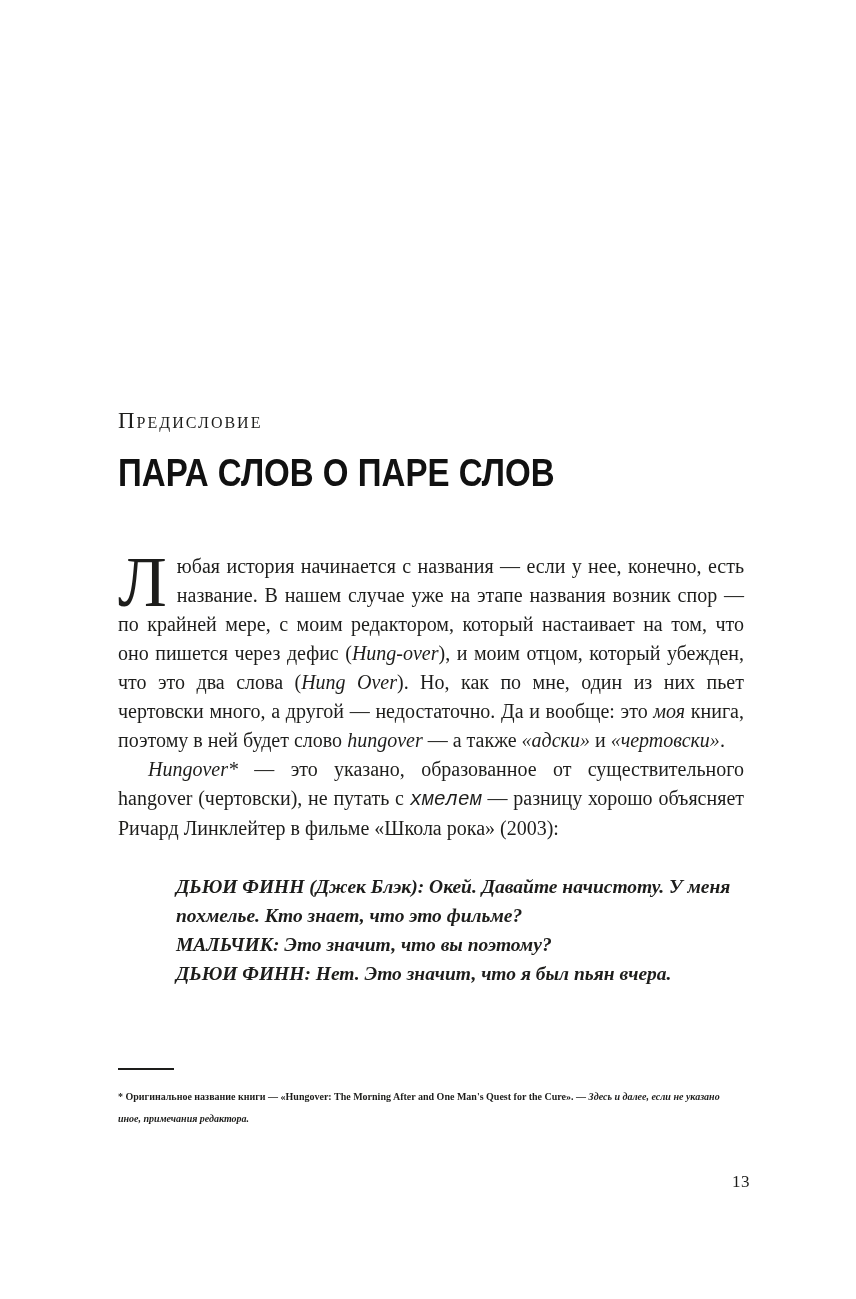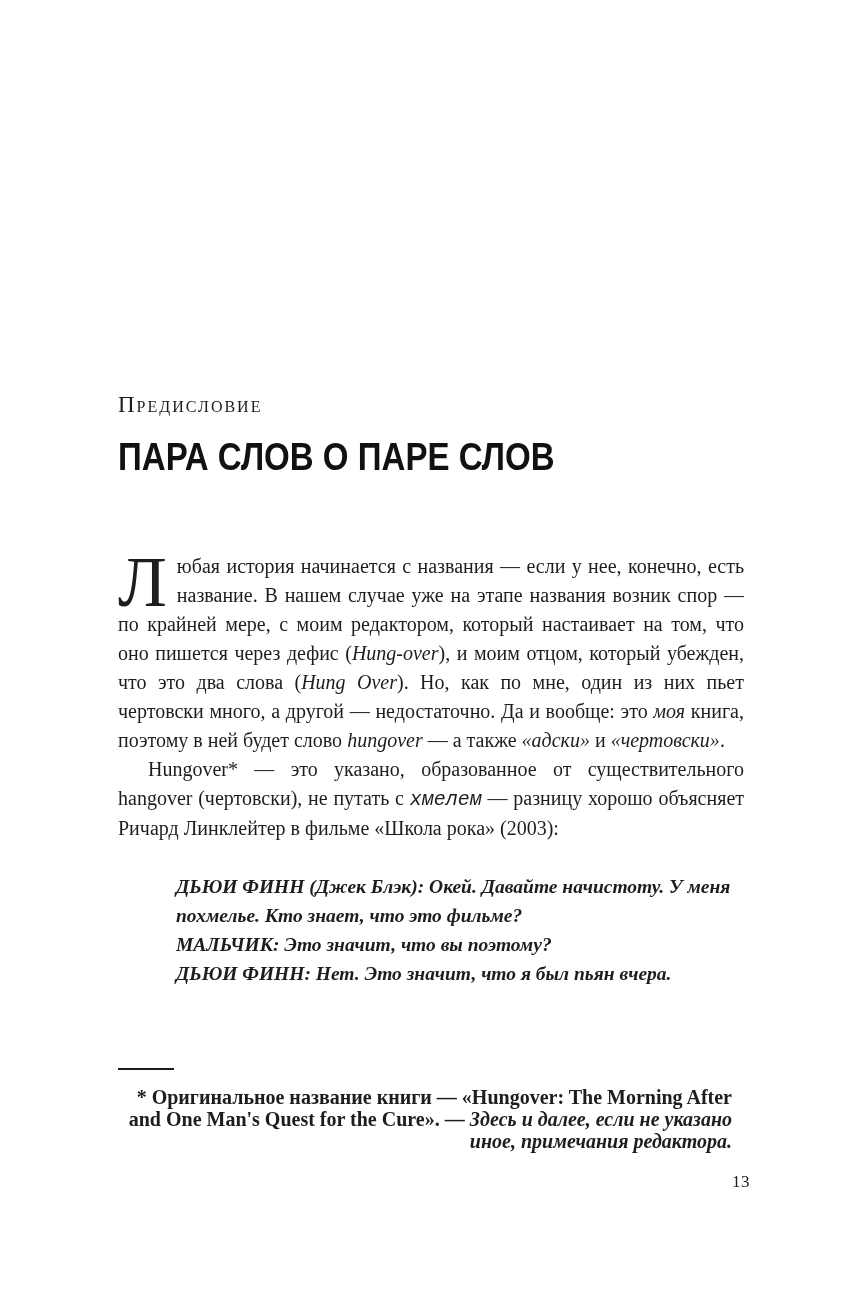--- a/index.html
+++ b/index.html
@@ -9,21 +9,21 @@
     height: 1299px;
     background: #ffffff;
     margin: 0 auto;
     font-family: "Liberation Serif", "DejaVu Serif", serif;
     color: #1d1d1b;
     overflow: hidden;
   }
   .header-block {
     position: absolute;
     left: 118px;
-    top: 392px;
+    top: 408px;
     width: 626px;
   }
   .kicker {
     font-size: 23px;
     font-variant: small-caps;
     letter-spacing: 2px;
     color: #1d1d1b;
   }
   .page-title {
     margin-top: 18px;
@@ -69,24 +69,24 @@
     top: 1068px;
     width: 614px;
   }
   .footnote-rule {
     width: 56px;
     height: 0;
     border-top: 2px solid #1d1d1b;
     margin-bottom: 16px;
   }
   .footnote-text {
-    font-size: 20px;
+    font-size: 10px;
     line-height: 22px;
     font-weight: 600;
-    text-align: right;
+    text-align: left;
     color: #1d1d1b;
   }
   .page-number {
     position: absolute;
     top: 1172px;
     right: 106px;
     font-size: 17px;
     letter-spacing: 0.5px;
     color: #1d1d1b;
   }
@@ -98,21 +98,21 @@
 
   <div class="header-block">
     <div class="kicker">Предисловие</div>
     <div class="page-title">ПАРА СЛОВ О ПАРЕ СЛОВ</div>
   </div>
 
   <div class="body-block">
     <p class="para">
       <span class="dropcap">Л</span><span><span>юбая история начинается с названия — если у нее, конечно, есть название. В нашем случае уже на этапе названия возник спор — по крайней мере, с моим редактором, который настаивает на том, что оно пишется через дефис (</span><span style="font-style: italic;">Hung-over</span><span>), и моим отцом, который убежден, что это два слова (</span><span style="font-style: italic;">Hung Over</span><span>). Но, как по мне, один из них пьет чертовски много, а другой — недостаточно. Да и вообще: это </span><span style="font-style: italic;">моя</span><span> книга, поэтому в ней будет слово </span><span style="font-style: italic;">hungover</span><span> — а также </span><span style="font-style: italic;">«адски»</span><span> и </span><span style="font-style: italic;">«чертовски»</span><span>.</span></span>
     </p>
-    <p class="para para-indent"><span style="">Hungover*</span><span> — это указано, образованное от существительного </span><span style="">hangover</span><span> (чертовски), не путать с </span><span style="font-style: italic; font-family: Liberation Mono, monospace;">хмелем</span><span> — разницу хорошо объясняет Ричард Линклейтер в фильме «Школа рока» (2003):</span></p>
+    <p class="para para-indent"><span style="font-style: italic;">Hungover*</span><span> — это указано, образованное от существительного </span><span style="">hangover</span><span> (чертовски), не путать с </span><span style="font-style: italic; font-family: Liberation Mono, monospace;">хмелем</span><span> — разницу хорошо объясняет Ричард Линклейтер в фильме «Школа рока» (2003):</span></p>
 
     <div class="quote-block">
       <p class="quote-line">ДЬЮИ ФИНН (Джек Блэк): Окей. Давайте начистоту. У меня похмелье. Кто знает, что это фильме?</p>
       <p class="quote-line">МАЛЬЧИК: Это значит, что вы поэтому?</p>
       <p class="quote-line">ДЬЮИ ФИНН: Нет. Это значит, что я был пьян вчера.</p>
     </div>
   </div>
 
   <div class="footnote-block">
     <div class="footnote-rule"></div>

